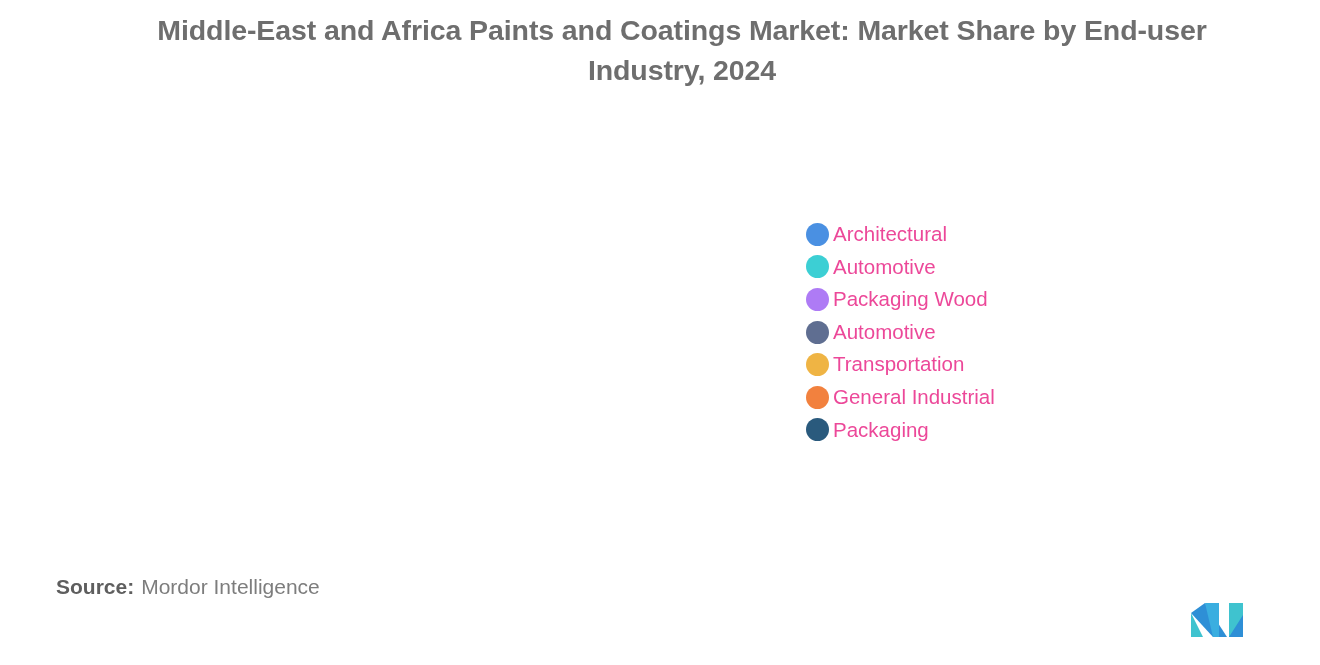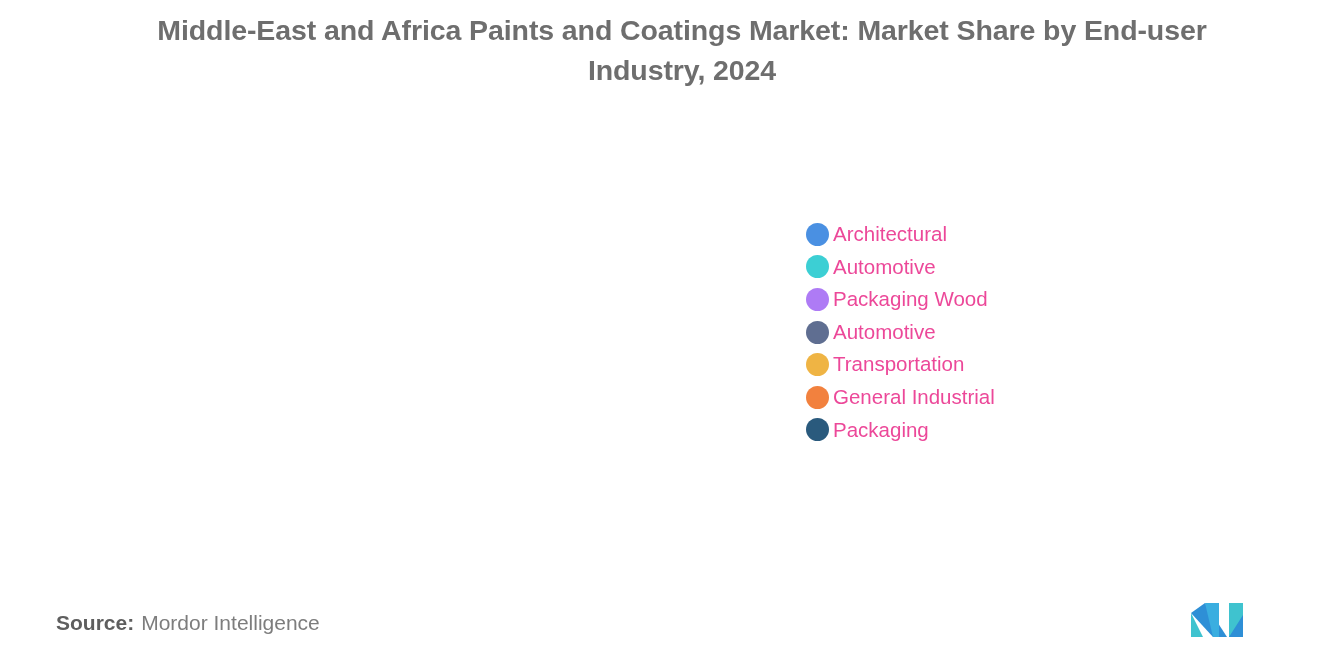--- a/index.html
+++ b/index.html
@@ -84,21 +84,21 @@
     font-size: 20.5px;
     color: #ec4899;
     white-space: nowrap;
     line-height: 1;
   }
 
   
   .source {
     position: absolute;
     left: 56px;
-    top: 611px;
+    top: 575px;
     font-size: 21px;
     white-space: nowrap;
   }
   .source-label {
     font-weight: bold;
     color: #5e5e5e;
   }
   .source-value {
     color: #7d7d7d;
     margin-left: 7px;

